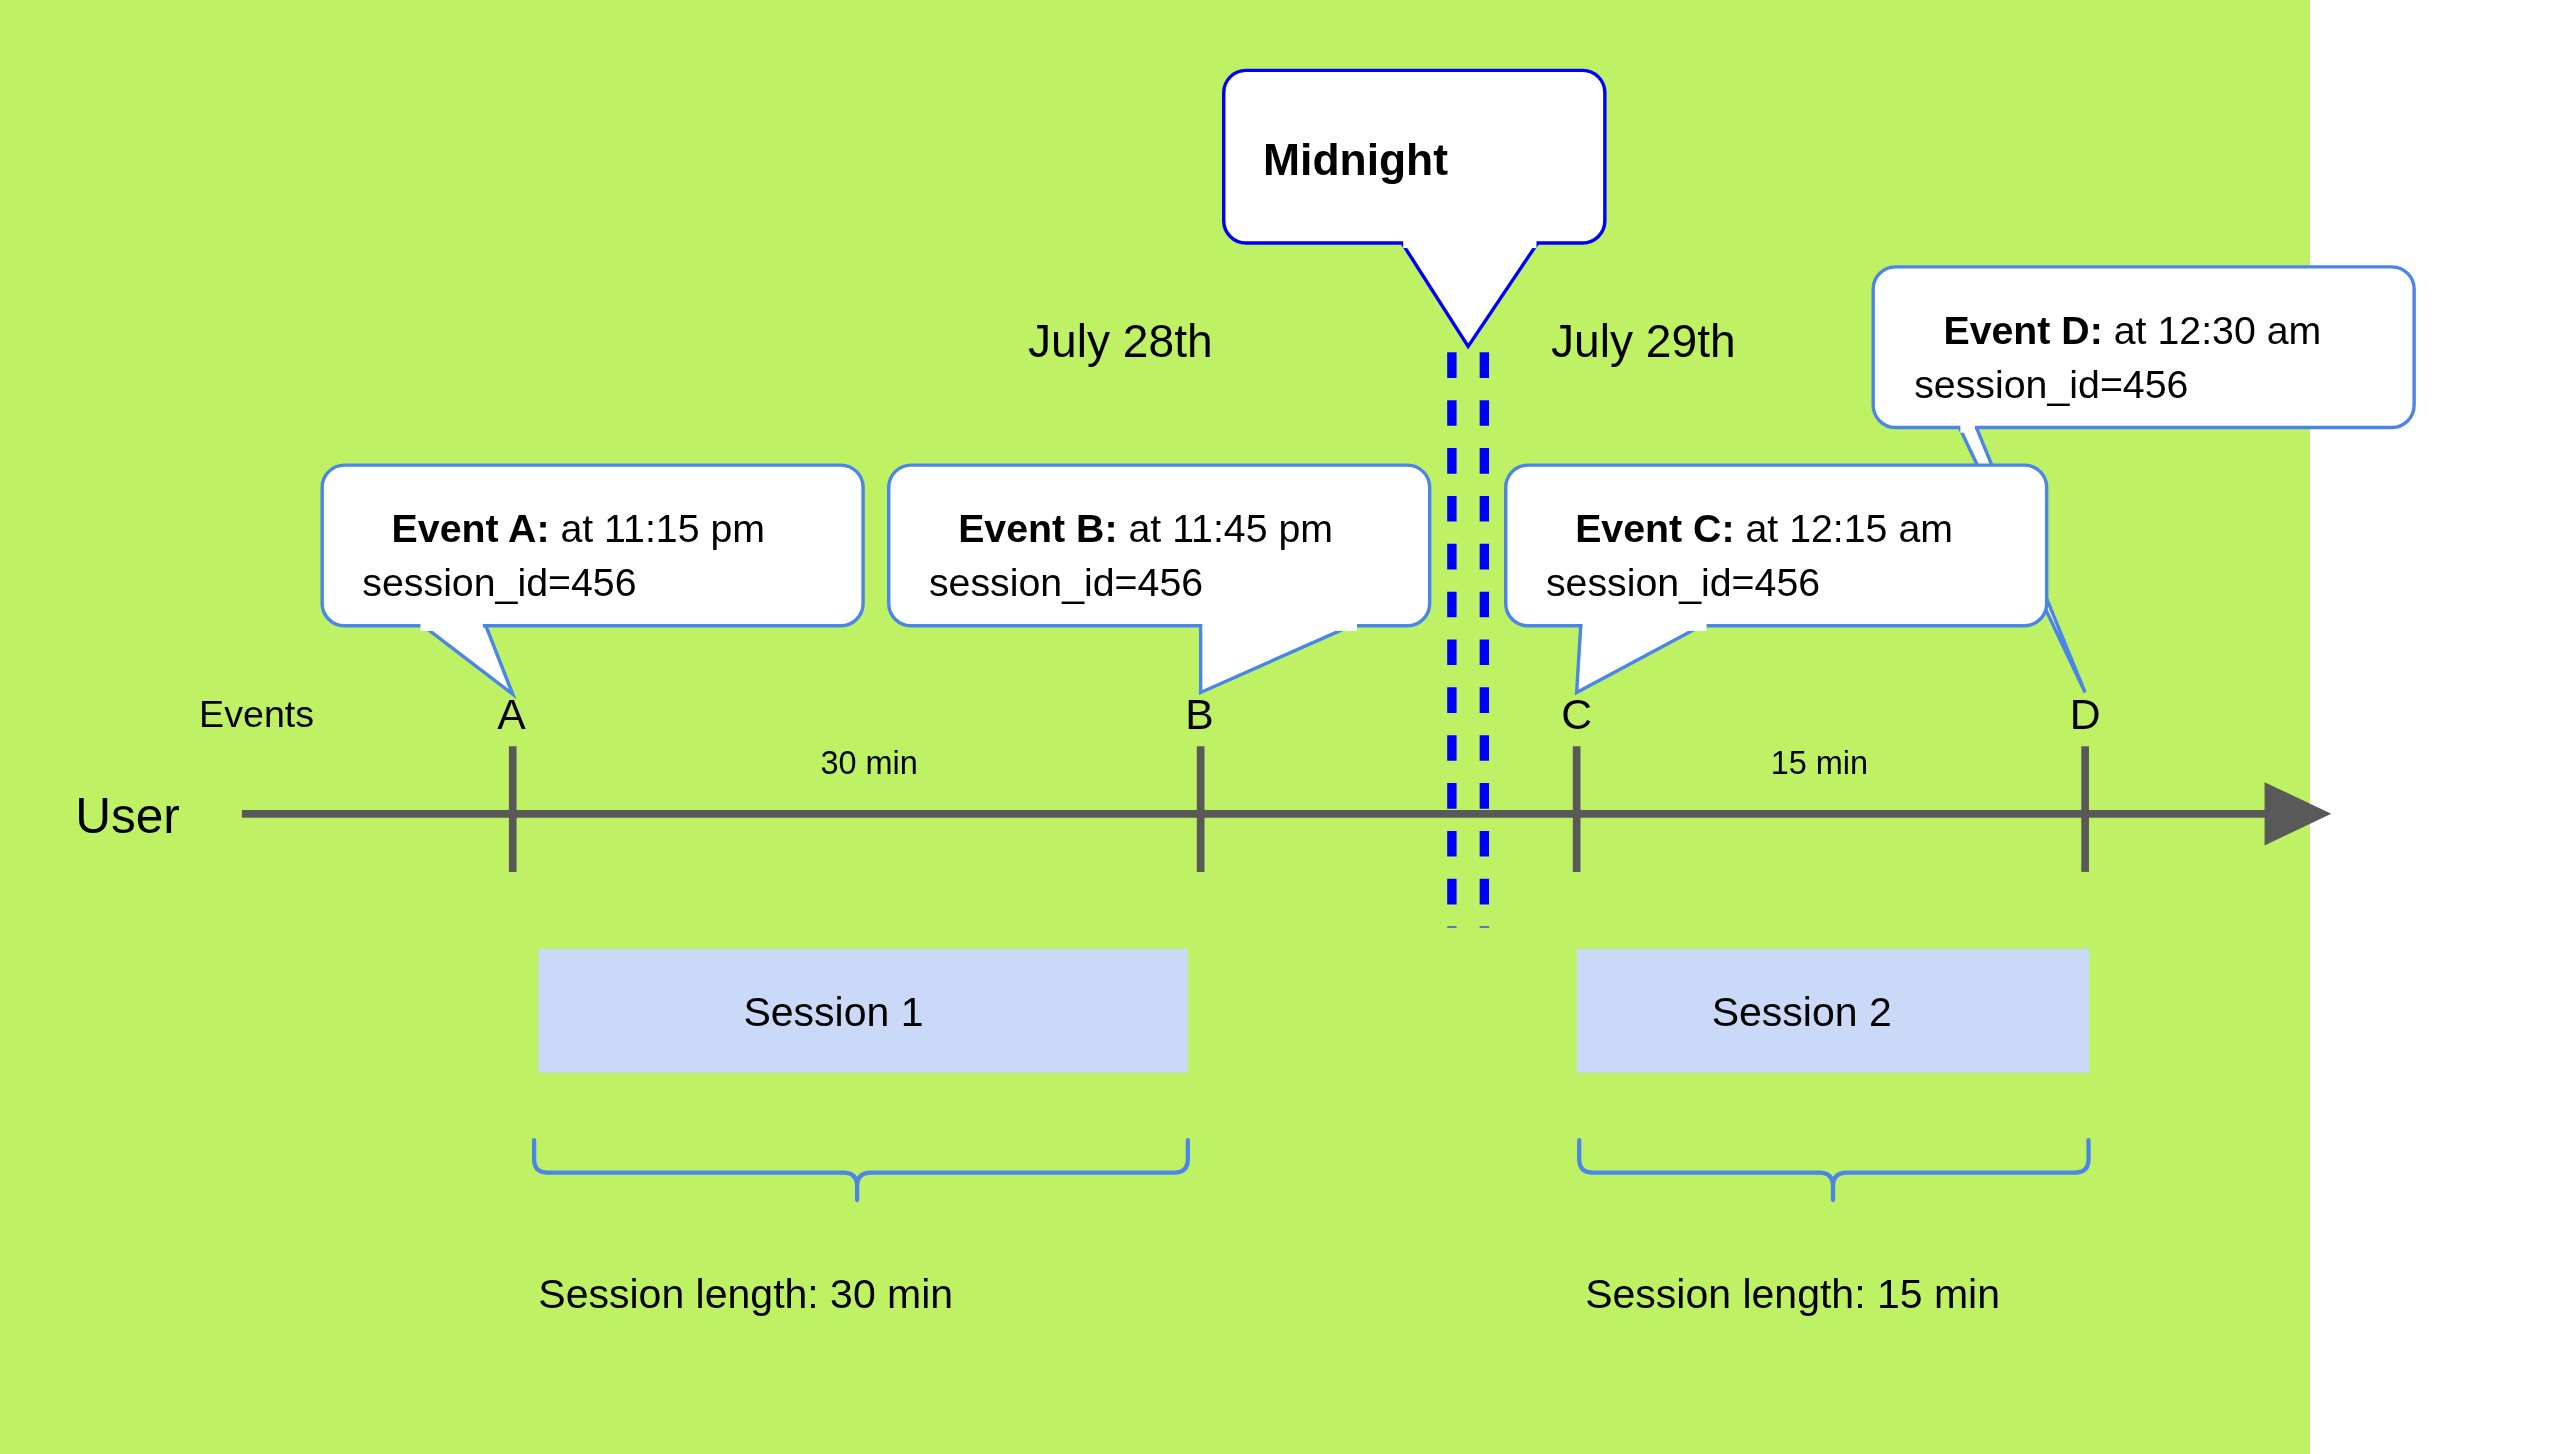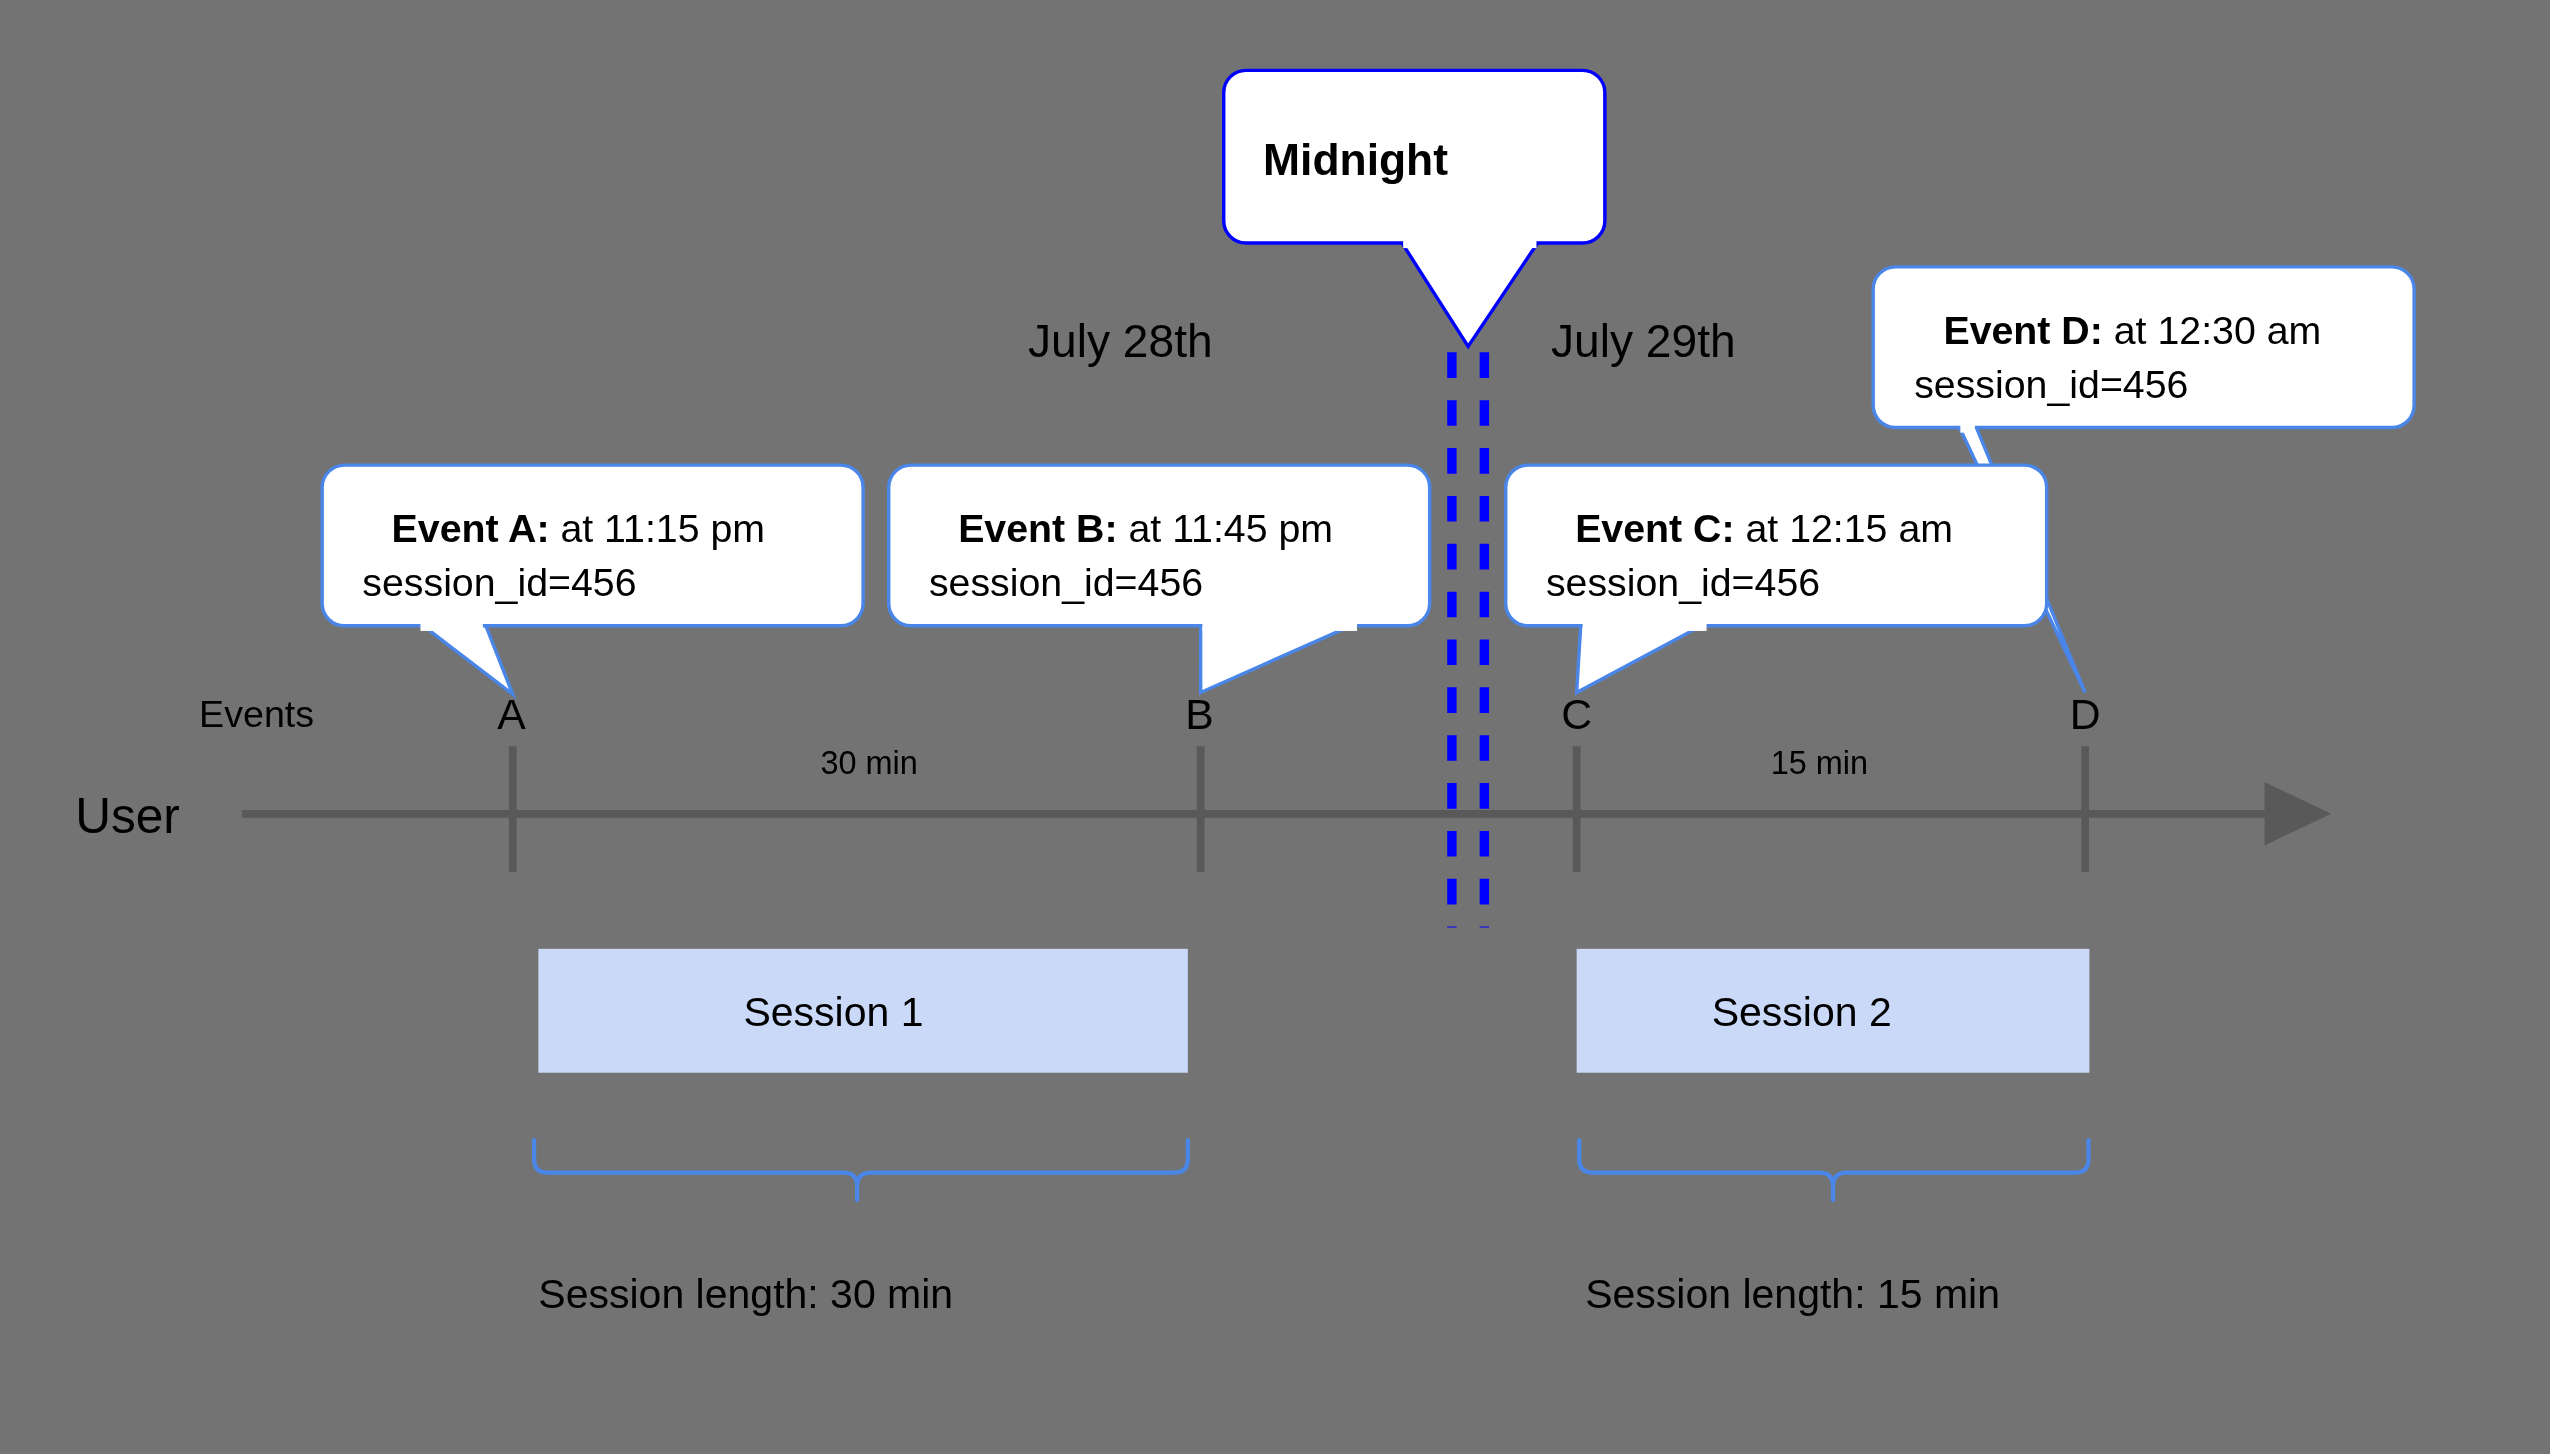--- a/index.html
+++ b/index.html
@@ -9,23 +9,23 @@
     background: #ffffff;
   }
   body {
     width: 2550px;
     height: 1455px;
     overflow: hidden;
     font-family: "Liberation Sans", sans-serif;
   }
   #diagram-root {
     position: relative;
-    width: 2550px;
+    width: 2310px;
     height: 1455px;
-    background: #737373;
+    background: #bef264;
   }
   svg.diagram {
     display: block;
     width: 2550px;
     height: 1455px;
   }
   text {
     font-family: "Liberation Sans", sans-serif;
     fill: #000000;
     white-space: pre;

